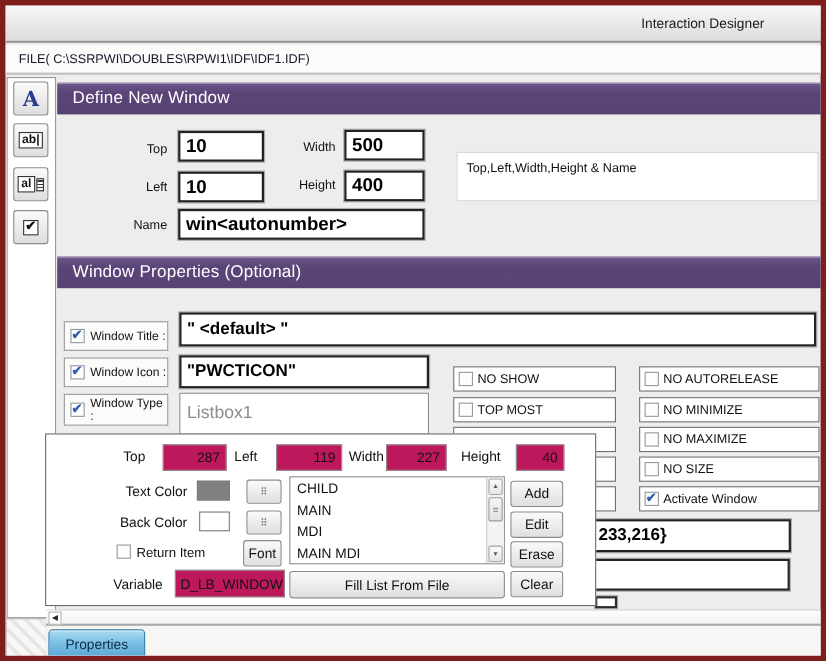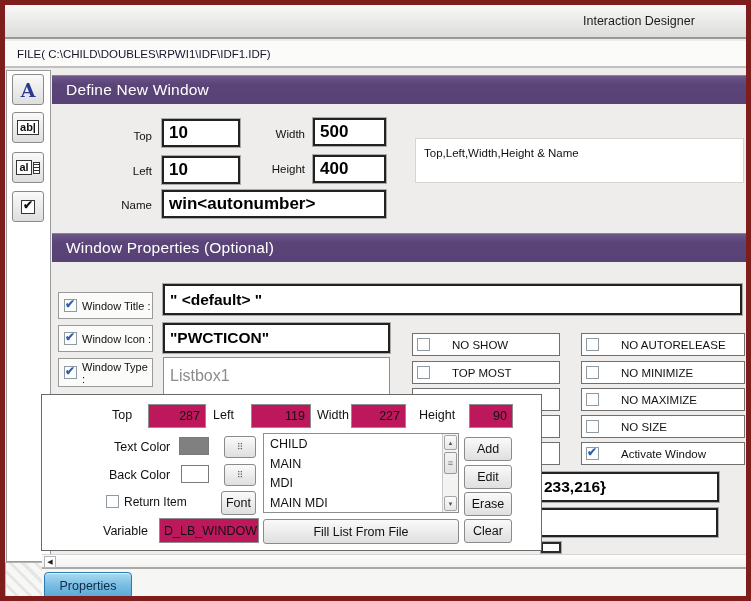--- a/index.html
+++ b/index.html
@@ -44,21 +44,21 @@
   .inp.ghost { border:1px solid #8e8e8e; box-shadow:none; color:#8c8c8c;
     font-size:16px; padding-left:6px; font-weight:normal; }
   #infobox { background:#fff; border:1px solid #d5d5d3; font-size:11.5px; color:#111;
     padding:5px 0 0 8px; line-height:19px; }
   .chk { width:13px; height:13px; background:#fdfdfd; border:1px solid #8f9aa3;
     position:relative; flex:0 0 auto; }
   .chk .mark { position:absolute; left:0px; top:-3px; font-size:12px; font-weight:bold; color:#2f5fae; }
   .labelbox { background:#fbfbfa; border:1px solid #9a9a9a; display:flex; align-items:center;
     gap:5px; padding-left:5px; font-size:11px; color:#111; }
   .flagbox { background:#fff; border:1px solid #6f6f6f; display:flex; align-items:center;
-    gap:22px; padding-left:4px; font-size:11.5px; color:#111; }
+    gap:4px; padding-left:4px; font-size:11.5px; color:#111; }
   .btn { background:linear-gradient(#fafafa,#dfdfdf); border:1px solid #8a8a8a; border-radius:3px;
     display:flex; align-items:center; justify-content:center; font-size:12.5px; color:#111; }
   
   #popup { left:36px; top:389px; width:501px; height:157px; background:#fff;
     border:1px solid #6a6a6a; z-index:10; }
   #popup .abs { position:absolute; }
   #popup .plbl { font-size:12.5px; color:#111; }
   .pinp { background:#be185d; border:1px solid #8e8e8e; font-size:12.5px; color:#111;
     display:flex; align-items:center; overflow:hidden; }
   .pinp.num { justify-content:flex-end; padding-right:5px; }
@@ -89,21 +89,21 @@
 </head>
 <body>
 
 <div id="win">
 
   <div id="titlebar" class="abs">
     <div class="t">Interaction Designer</div>
   </div>
 
   <div id="filebar" class="abs">
-    <div class="t">FILE( C:\CHILD\DOUBLES\RPWI1\IDF\IDF1.IDF)</div>
+    <div class="t">FILE( C:\SSRPWI\DOUBLES\RPWI1\IDF\IDF1.IDF)</div>
   </div>
 
   <div id="toolbox" class="abs">
     <div class="toolbtn" style="top:3px;">
       <span class="a-glyph">A</span>
     </div>
     <div class="toolbtn" style="top:41px;">
       <span class="ab-glyph">ab|</span>
     </div>
     <div class="toolbtn" style="top:81px;">
@@ -207,21 +207,21 @@
   <div class="clipped-box abs" style="left:536px; top:537px; width:20px; height:11px;"></div>
 
   <div id="popup" class="abs">
     <div class="plbl abs" style="left:70px; top:13px;">Top</div>
     <div class="pinp num abs" style="left:106px; top:9px; width:58px; height:24px;">287</div>
     <div class="plbl abs" style="left:171px; top:13px;">Left</div>
     <div class="pinp num abs" style="left:209px; top:9px; width:60px; height:24px;">119</div>
     <div class="plbl abs" style="left:275px; top:13px;">Width</div>
     <div class="pinp num abs" style="left:309px; top:9px; width:55px; height:24px;">227</div>
     <div class="plbl abs" style="left:377px; top:13px;">Height</div>
-    <div class="pinp num abs" style="left:427px; top:9px; width:44px; height:24px;">90</div>
+    <div class="pinp num abs" style="left:427px; top:9px; width:44px; height:24px;">40</div>
 
     <div class="plbl abs" style="left:72px; top:45px;">Text Color</div>
     <div class="swatch abs" style="left:137px; top:42px; width:30px; height:18px; background:#808080;"></div>
     <div class="btn abs" style="left:182px; top:41px; width:32px; height:22px; font-size:9px; color:#666;">
         <span>⠿</span>
       </div>
 
     <div class="plbl abs" style="left:67px; top:73px;">Back Color</div>
     <div class="swatch abs" style="left:139px; top:70px; width:28px; height:18px; background:#ffffff;"></div>
     <div class="btn abs" style="left:182px; top:69px; width:32px; height:22px; font-size:9px; color:#666;">

